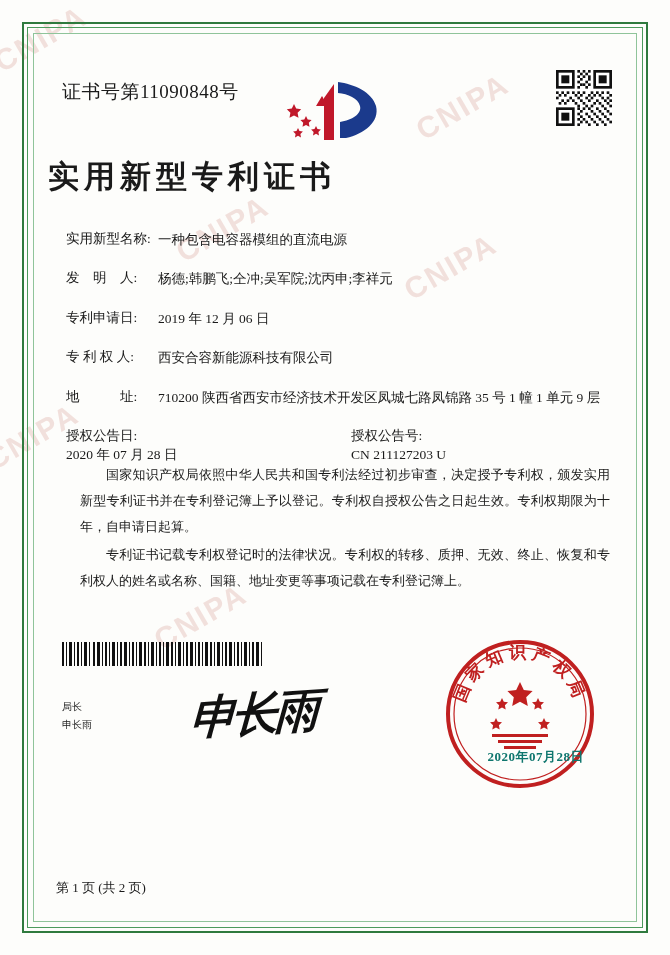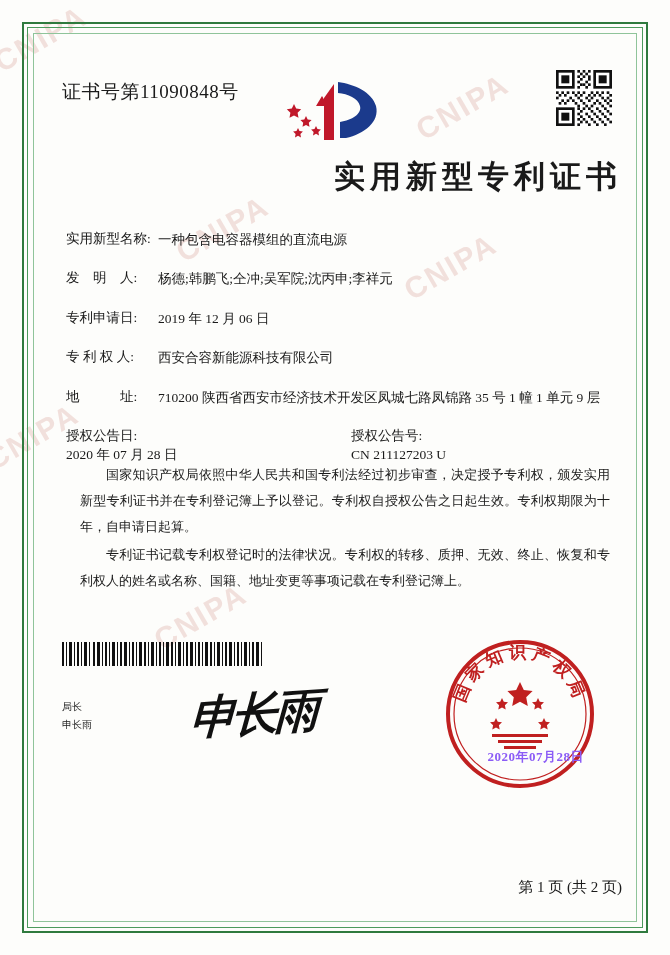--- a/index.html
+++ b/index.html
@@ -100,21 +100,21 @@
     transform: translateX(-50%);
     width: 110px;
     height: 66px;
   }
 
   .title {
     position: absolute;
     top: 108px;
     left: 0;
     right: 0;
-    text-align: right;
+    text-align: left;
     font-size: 31px;
     font-weight: bold;
     letter-spacing: 5px;
     font-family: "Liberation Serif", "DejaVu Serif", serif;
   }
 
   .fields {
     position: absolute;
     top: 182px;
     left: 18px;
@@ -203,32 +203,32 @@
     right: 26px;
     top: 590px;
     width: 152px;
     height: 152px;
   }
   .seal-date {
     position: absolute;
     right: 38px;
     top: 700px;
     font-size: 13px;
-    color: #8b5cf6;
+    color: #0f766e;
     letter-spacing: .5px;
     font-weight: bold;
   }
 
   .footer {
     position: absolute;
     bottom: 10px;
     left: 8px;
     right: 0;
-    text-align: right;
-    font-size: 15px;
+    text-align: left;
+    font-size: 13px;
   }
 </style>
 </head>
 <body>
 
 <div class="page">
 
   <div class="watermark wm1">CNIPA</div>
   <div class="watermark wm2">CNIPA</div>
   <div class="watermark wm3">CNIPA</div>

